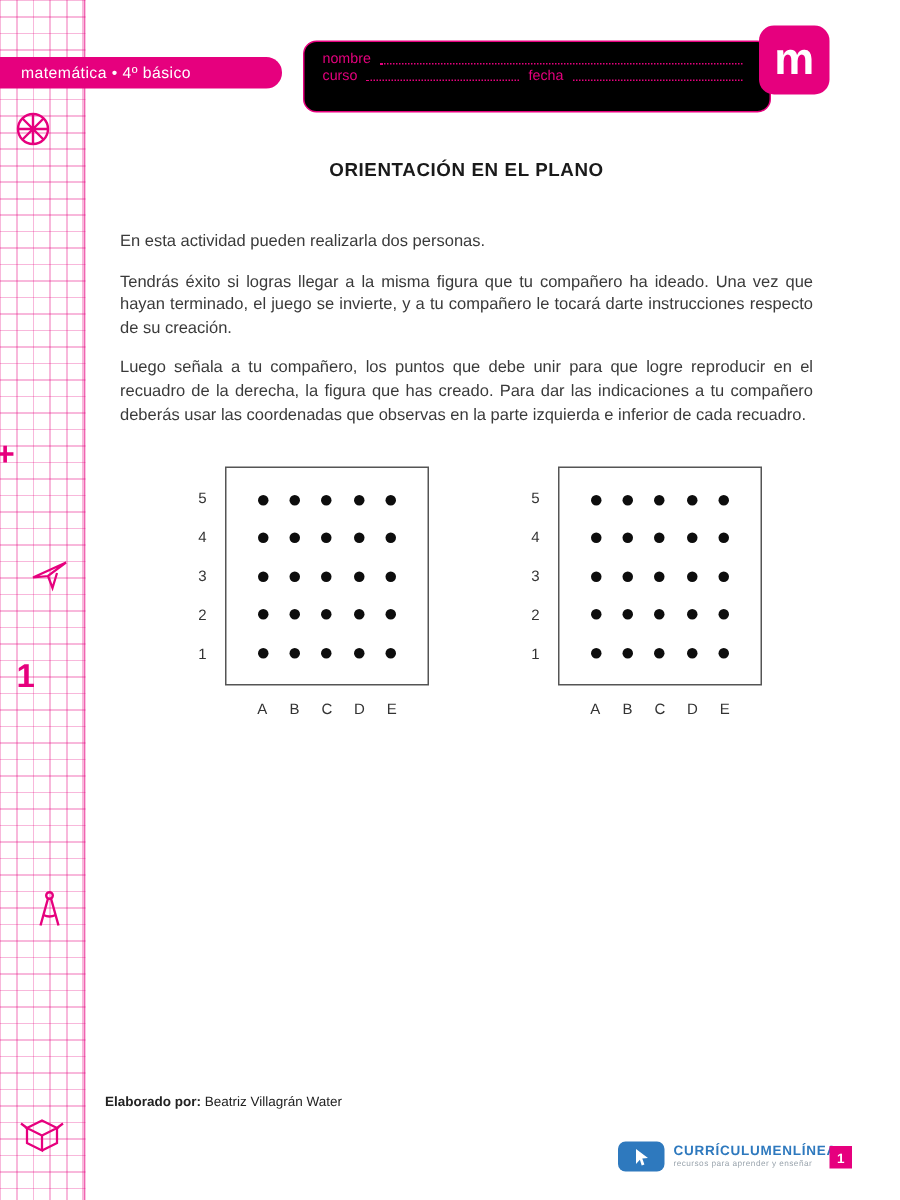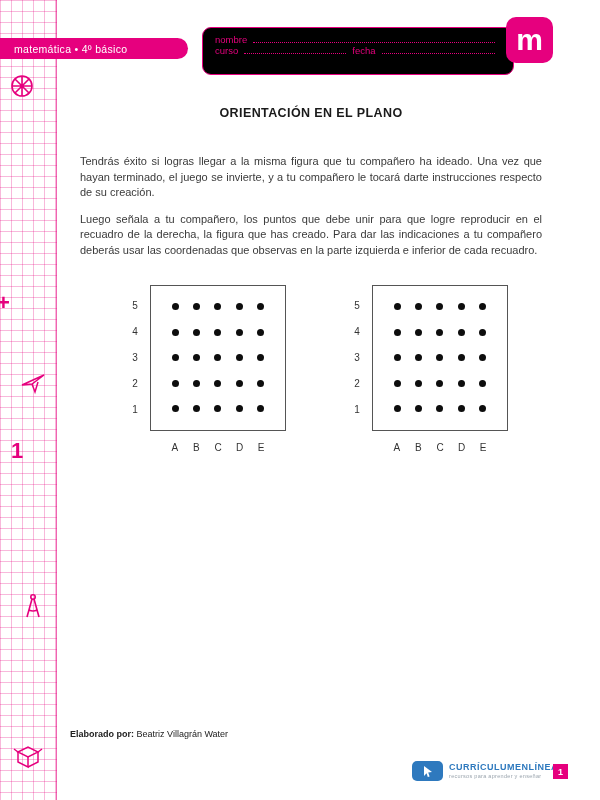--- a/index.html
+++ b/index.html
@@ -141,20 +141,21 @@
       <span class="leader"></span>
     </div>
   </div>
 
   <div class="m-logo">
     <span>m</span>
   </div>
 
   <div class="content">
     <div class="title">ORIENTACIÓN EN EL PLANO</div>
+    <p>En esta actividad pueden realizarla dos personas.</p>
     <p>Tendrás éxito si logras llegar a la misma figura que tu compañero ha ideado. Una vez que hayan terminado, el juego se invierte, y a tu compañero le tocará darte instrucciones respecto de su creación.</p>
     <p>Luego señala a tu compañero, los puntos que debe unir para que logre reproducir en el recuadro de la derecha, la figura que has creado. Para dar las indicaciones a tu compañero deberás usar las coordenadas que observas en la parte izquierda e inferior de cada recuadro.</p>
 
     <div class="grids-row">
       <div class="grid-block">
         <div class="grid-main">
           <div class="row-labels">
               <span>5</span>
               <span>4</span>
               <span>3</span>

